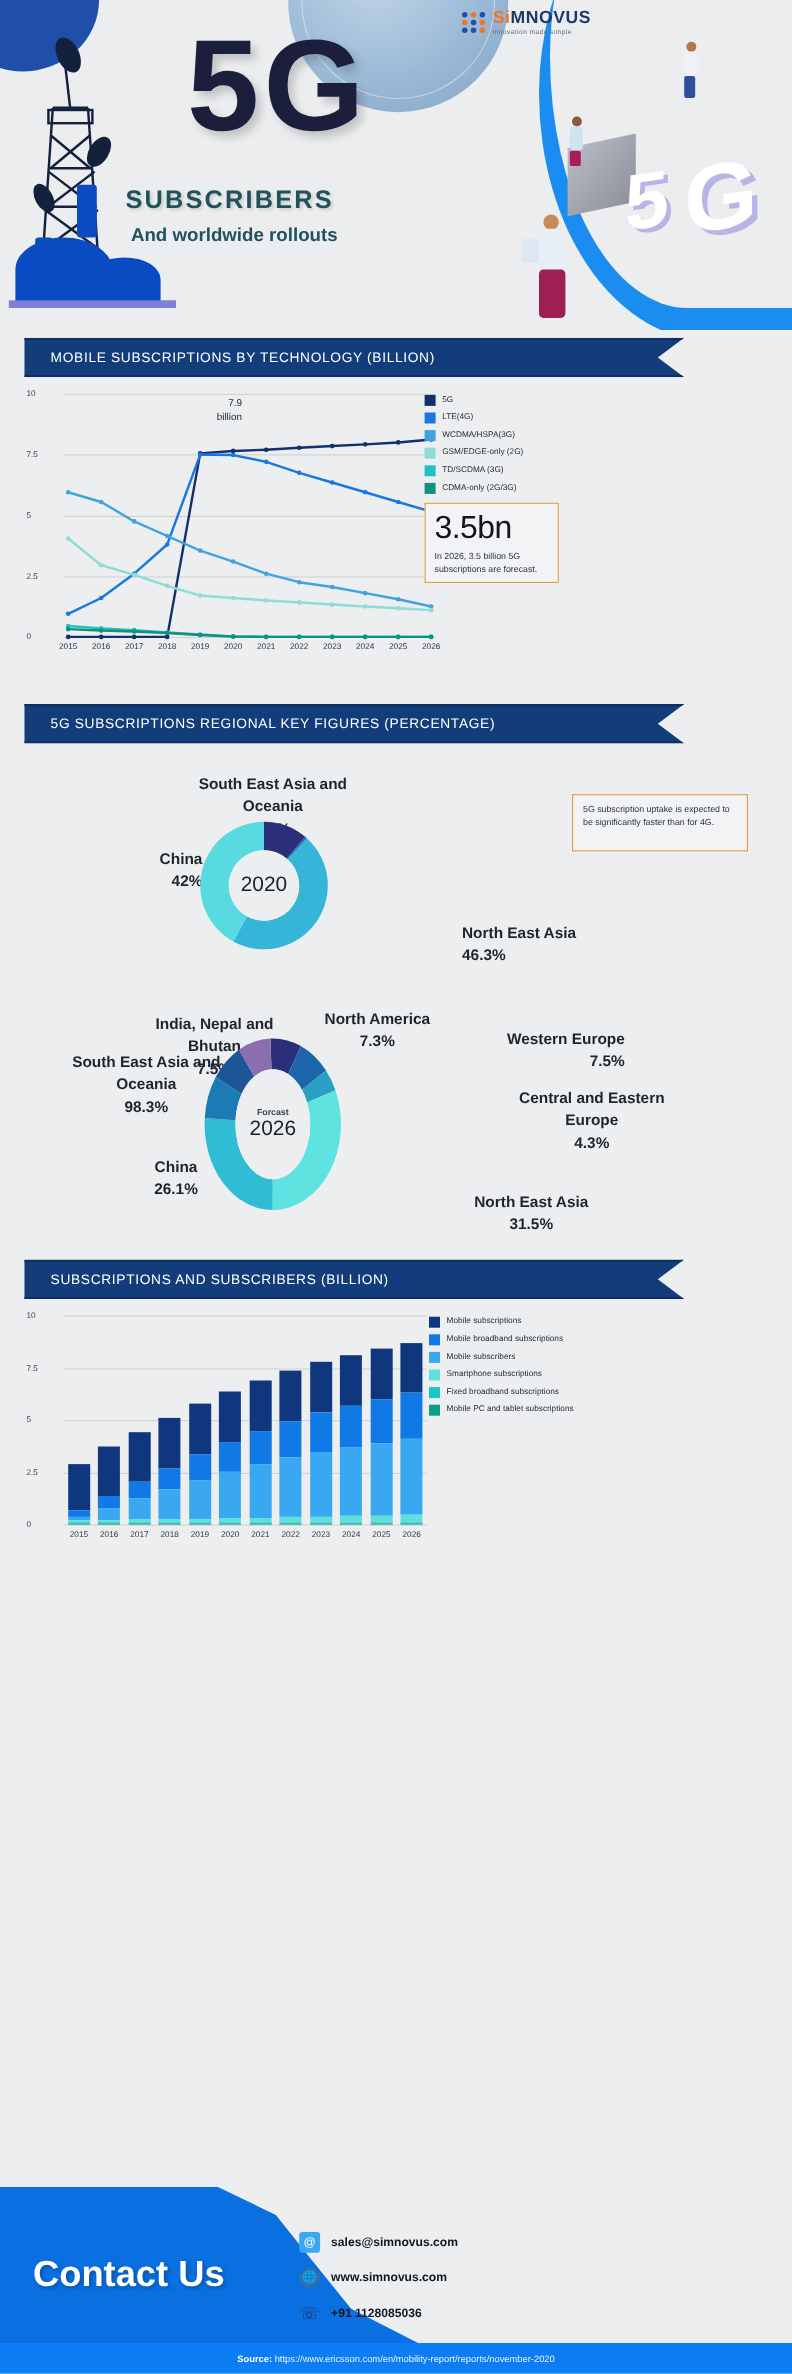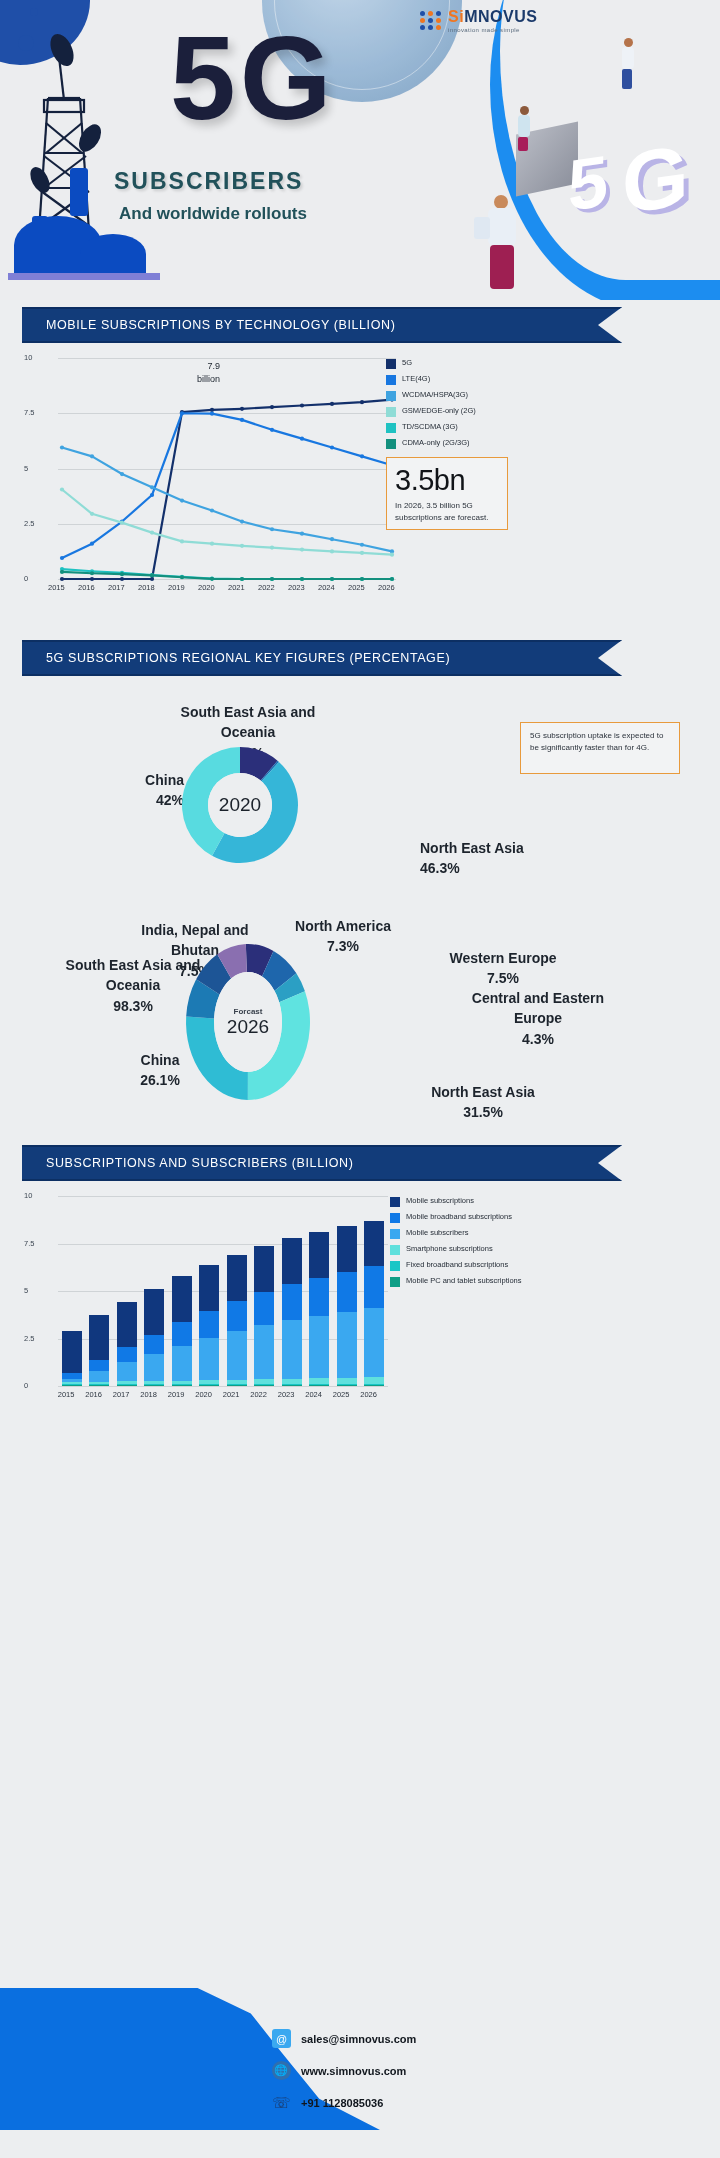--- a/index.html
+++ b/index.html
@@ -97,21 +97,21 @@
     border-top: 2px solid #0c2f63; border-bottom: 2px solid #0c2f63;
     clip-path: polygon(0 0, 100% 0, 96% 50%, 100% 100%, 0 100%);
   }
   .banner span {
     font-size: 12.5px; letter-spacing: .6px; padding-left: 24px; font-weight: 400;
   }
 
   
   .gridline { position:absolute; height:1px; background:#cfd3d6; }
   .ylab { position:absolute; font-size:7.5px; color:#3b4551; }
-  .xlab { position:absolute; font-size:7.5px; color:#2d3540; }
+  .xlab { position:absolute; font-size:7.5px; color:#2d3540; text-align:center; }
   .legend-item { display:flex; align-items:flex-start; gap:6px; margin-bottom:5px; }
   .legend-sw { width:10px; height:10px; flex: 0 0 10px; margin-top:1px; }
   .legend-tx { font-size:7.5px; color:#252d37; line-height:1.25; }
 
   
   .callout { position:absolute; border:1.5px solid #e89a3c; background:#f2f3f4; }
   .callout .big { font-size: 29px; color:#111418; letter-spacing:-.5px; }
   .callout .small { font-size: 8px; color:#2c333c; line-height:1.5; }
   .donut-label { position:absolute; font-size:14px; color:#1d242d; line-height:1.45;font-weight:bold; }
   .donut-center-small { font-size:8px; color:#3a424d;font-weight:bold; }
@@ -412,21 +412,21 @@
     <span>7.5%</span>
   </div>
   <div class="donut-label" style="left:48px;top:45px;width:170px;text-align:center;">
     <span>South East Asia and Oceania</span><br>
     <span>98.3%</span>
   </div>
   <div class="donut-label" style="left:278px;top:6px;width:130px;text-align:center;">
     <span>North America</span><br>
     <span>7.3%</span>
   </div>
-  <div class="donut-label" style="left:438px;top:38px;width:130px;text-align:center;">
+  <div class="donut-label" style="left:438px;top:24px;width:130px;text-align:right;">
     <span>Western Europe</span><br>
     <span>7.5%</span>
   </div>
   <div class="donut-label" style="left:448px;top:78px;width:180px;text-align:center;">
     <span>Central and Eastern Europe</span><br>
     <span>4.3%</span>
   </div>
   <div class="donut-label" style="left:128px;top:140px;width:64px;text-align:center;">
     <span>China</span><br>
     <span>26.1%</span>
@@ -599,27 +599,34 @@
       </div>
       <div class="legend-item">
         <span class="legend-sw" style="background:#0e9e86"></span>
         <span class="legend-tx">Mobile PC and tablet subscriptions</span>
       </div>
     </div>
 </div>
 
 <div id="footer">
   <div class="foot-blue"></div>
+  <div id="contact-us">Contact Us</div>
 
   <div class="foot-row" style="left:272px;bottom:110px;">
     <span class="foot-ico" style="background:#3aa8f0;">@</span>
     <span class="foot-tx">sales@simnovus.com</span>
   </div>
   <div class="foot-row" style="left:272px;bottom:78px;">
     <span class="foot-ico" style="background:#2f6fae;border-radius:50%;">🌐</span>
     <span class="foot-tx">www.simnovus.com</span>
   </div>
   <div class="foot-row" style="left:272px;bottom:46px;">
     <span class="foot-ico" style="background:transparent;color:#1b3a6b;font-size:15px;">☏</span>
     <span class="foot-tx">+91 1128085036</span>
   </div>
 
+  <div id="source-bar">
+    <div class="t">
+      <b>Source:</b>
+      <span>https://www.ericsson.com/en/mobility-report/reports/november-2020</span>
+    </div>
+  </div>
 </div>
 
 </body></html>

